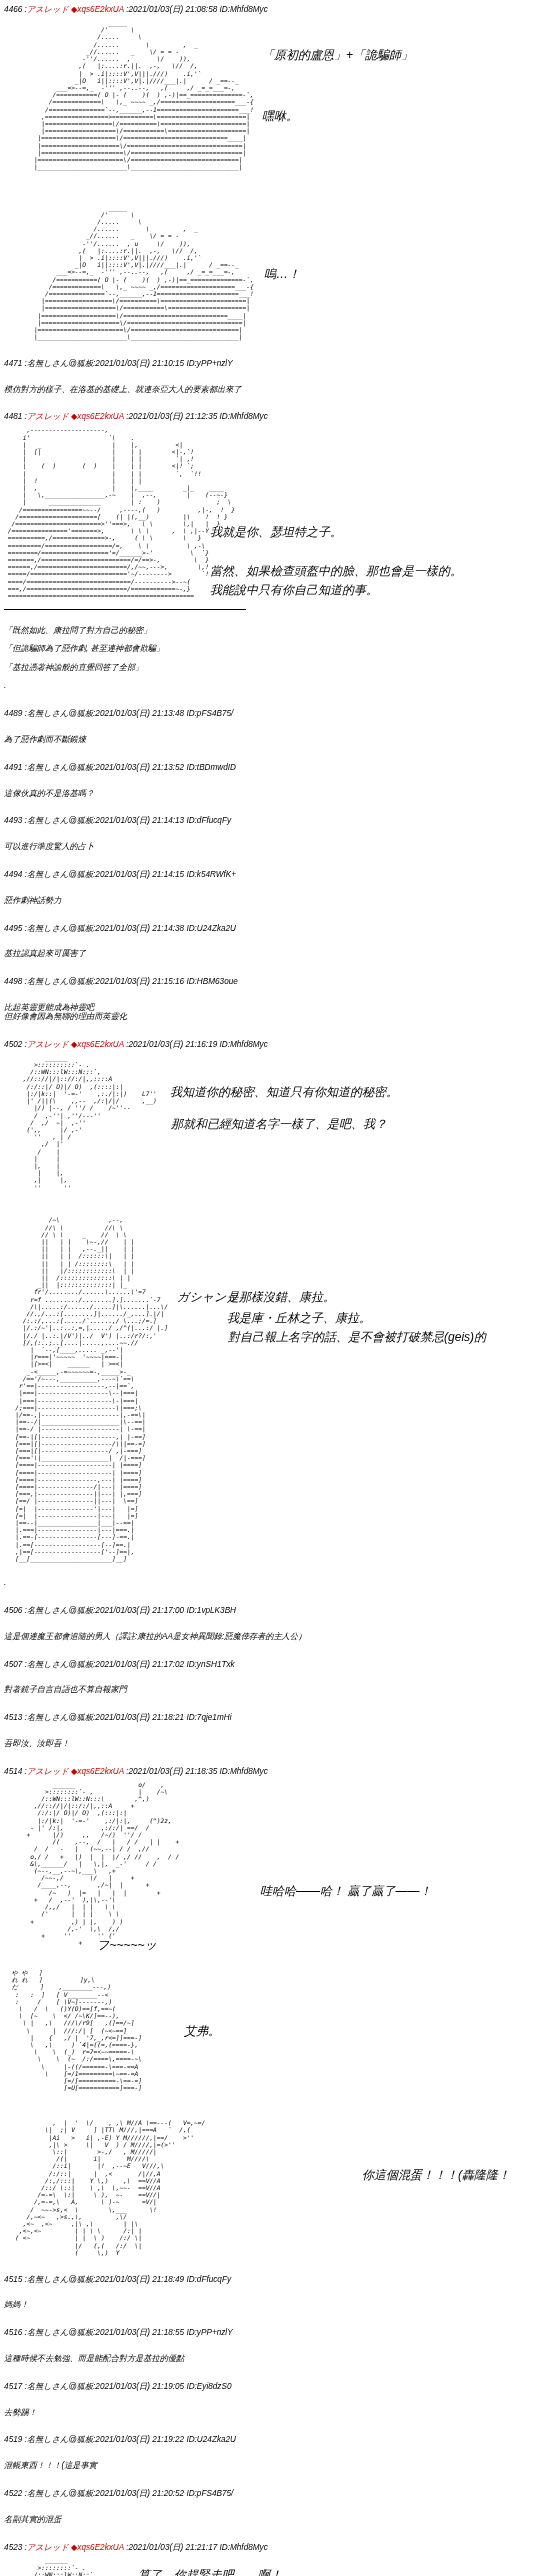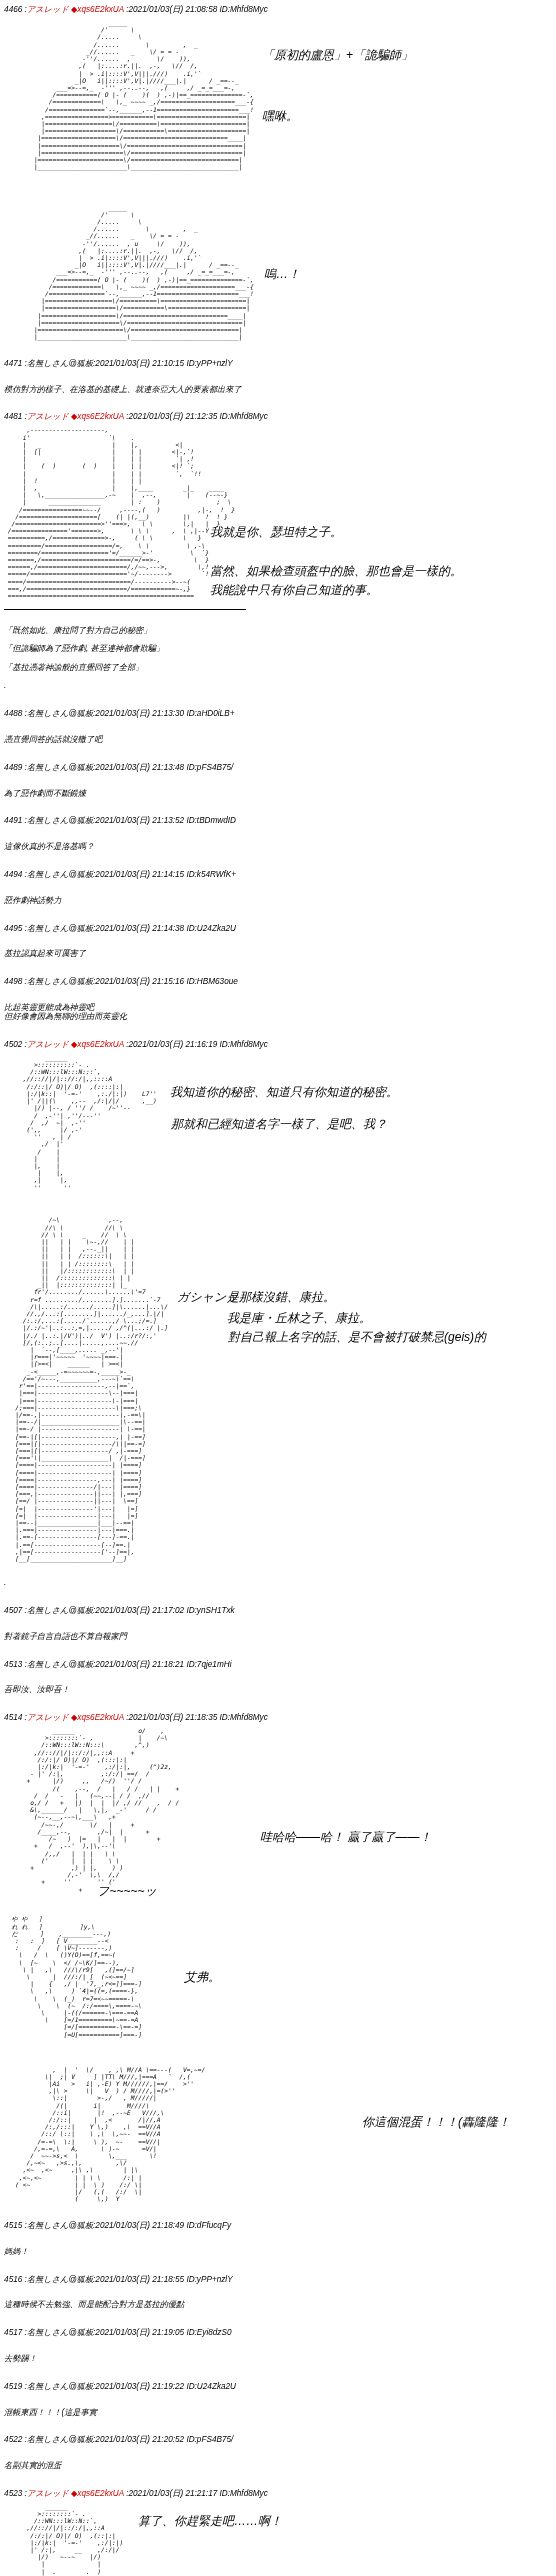--- a/index.html
+++ b/index.html
@@ -122,35 +122,35 @@
         <div class="body-line">「既然如此、康拉問了對方自己的秘密」</div>
         <div class="body-line"></div>
         <div class="body-line">「但詭騙師為了惡作劇, 甚至連神都會欺騙」</div>
         <div class="body-line"></div>
         <div class="body-line">「基拉憑著神諭般的直覺回答了全部」</div>
         <div class="body-line"></div>
         <div class="body-line">.</div>
       </div>
     </div>
     <div class="post">
-    <div class="post-header"><span class="post-no">4488</span><span class="hdr-sep1"> :</span><span class="post-name">名無しさん@狐板</span><span class="hdr-sep2">:</span><span class="post-date">2021/01/03(日) 21:13:30</span><span class="post-id"> ID:aHD0iLB+</span></div>
-  <div class="body-text">
-        <div class="body-line">憑直覺回答的話就沒轍了吧</div>
-      </div>
-    </div>
-    <div class="post">
     <div class="post-header"><span class="post-no">4489</span><span class="hdr-sep1"> :</span><span class="post-name">名無しさん@狐板</span><span class="hdr-sep2">:</span><span class="post-date">2021/01/03(日) 21:13:48</span><span class="post-id"> ID:pFS4B75/</span></div>
   <div class="body-text">
         <div class="body-line">為了惡作劇而不斷鍛煉</div>
       </div>
     </div>
     <div class="post">
     <div class="post-header"><span class="post-no">4491</span><span class="hdr-sep1"> :</span><span class="post-name">名無しさん@狐板</span><span class="hdr-sep2">:</span><span class="post-date">2021/01/03(日) 21:13:52</span><span class="post-id"> ID:tBDmwdID</span></div>
   <div class="body-text">
         <div class="body-line">這傢伙真的不是洛基嗎？</div>
+      </div>
+    </div>
+    <div class="post">
+    <div class="post-header"><span class="post-no">4493</span><span class="hdr-sep1"> :</span><span class="post-name">名無しさん@狐板</span><span class="hdr-sep2">:</span><span class="post-date">2021/01/03(日) 21:14:13</span><span class="post-id"> ID:dFfucqFy</span></div>
+  <div class="body-text">
+        <div class="body-line">可以進行準度驚人的占卜</div>
       </div>
     </div>
     <div class="post">
     <div class="post-header"><span class="post-no">4494</span><span class="hdr-sep1"> :</span><span class="post-name">名無しさん@狐板</span><span class="hdr-sep2">:</span><span class="post-date">2021/01/03(日) 21:14:15</span><span class="post-id"> ID:k54RWfK+</span></div>
   <div class="body-text">
         <div class="body-line">惡作劇神話勢力</div>
       </div>
     </div>
     <div class="post">
     <div class="post-header"><span class="post-no">4495</span><span class="hdr-sep1"> :</span><span class="post-name">名無しさん@狐板</span><span class="hdr-sep2">:</span><span class="post-date">2021/01/03(日) 21:14:38</span><span class="post-id"> ID:U24Zka2U</span></div>
@@ -243,20 +243,26 @@
         <span class="aa-text" style="left: 173px; top: 77px;">ガシャンッ</span>
         <span class="aa-text" style="left: 223px; top: 77px;">是那樣沒錯、康拉。</span>
         <span class="aa-text" style="left: 223px; top: 98px;">我是庫・丘林之子、康拉。</span>
         <span class="aa-text" style="left: 224px; top: 117px;">對自己報上名字的話、是不會被打破禁忌(geis)的</span>
       </div>
       <div class="body-text">
         <div class="body-line">.</div>
       </div>
     </div>
     <div class="post">
+    <div class="post-header"><span class="post-no">4506</span><span class="hdr-sep1"> :</span><span class="post-name">名無しさん@狐板</span><span class="hdr-sep2">:</span><span class="post-date">2021/01/03(日) 21:17:00</span><span class="post-id"> ID:1vpLK3BH</span></div>
+  <div class="body-text">
+        <div class="body-line">這是個連魔王都會追隨的男人（譯註:康拉的AA是女神異聞錄:惡魔倖存者的主人公）</div>
+      </div>
+    </div>
+    <div class="post">
     <div class="post-header"><span class="post-no">4507</span><span class="hdr-sep1"> :</span><span class="post-name">名無しさん@狐板</span><span class="hdr-sep2">:</span><span class="post-date">2021/01/03(日) 21:17:02</span><span class="post-id"> ID:ynSH1Txk</span></div>
   <div class="body-text">
         <div class="body-line">對著鏡子自言自語也不算自報家門</div>
       </div>
     </div>
     <div class="post">
     <div class="post-header"><span class="post-no">4513</span><span class="hdr-sep1"> :</span><span class="post-name">名無しさん@狐板</span><span class="hdr-sep2">:</span><span class="post-date">2021/01/03(日) 21:18:21</span><span class="post-id"> ID:7qje1mHi</span></div>
   <div class="body-text">
         <div class="body-line">吾即汝、汝即吾！</div>
       </div>

